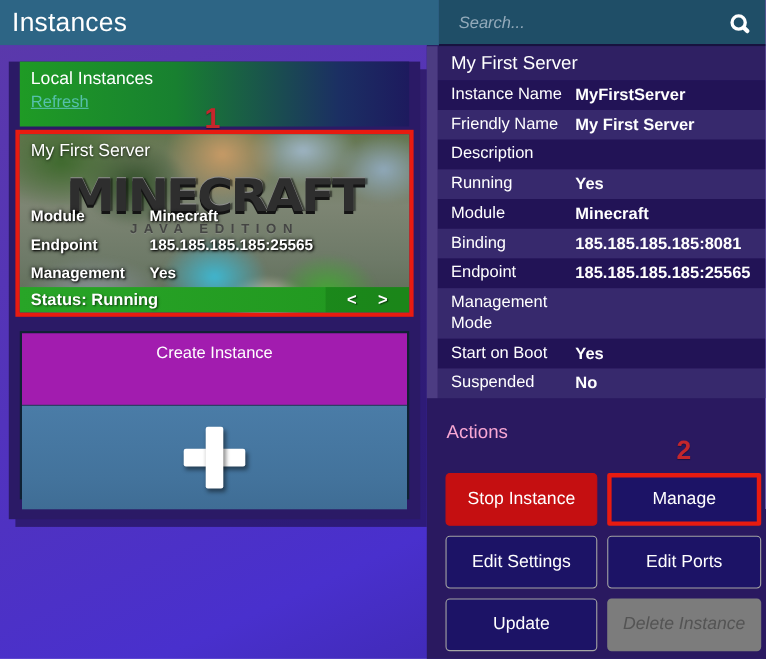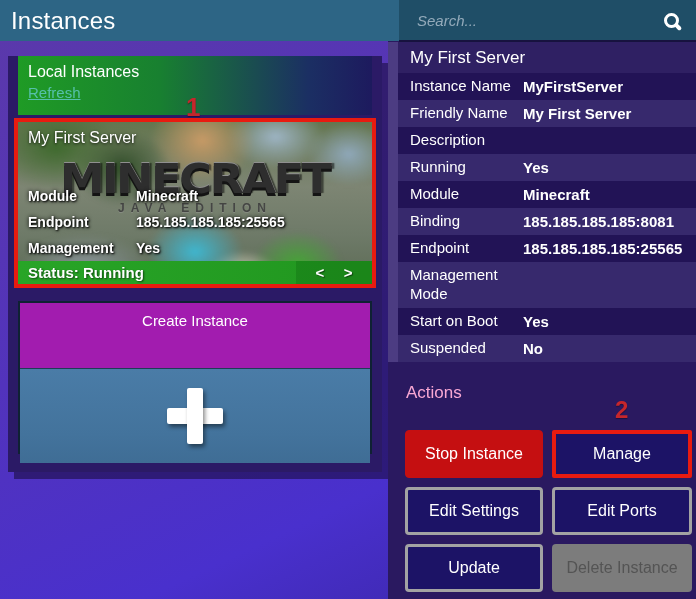--- a/index.html
+++ b/index.html
@@ -165,28 +165,28 @@
     font-size:24px; font-weight:bold; text-shadow:0 1px 1px rgba(0,0,0,.35); z-index:9;
   }
 
   .buttons-grid {
     position:absolute; left:17px; top:430px; width:287px;
     display:grid; grid-template-columns:138px 140px; grid-auto-rows:48px;
     column-gap:9px; row-gap:9px;
   }
   .btn {
     width:100%; height:100%; border-radius:4px; cursor:pointer;
-    background:#1c1366; border:3px solid #a3a3a3; color:#fff; font-size:16px;
+    background:#1c1366; border:1px solid #a3a3a3; color:#fff; font-size:16px;
     font-family:"Liberation Sans","DejaVu Sans",sans-serif;
     display:flex; align-items:center; justify-content:center; text-align:center;
   }
   .btn-danger { background:#c50f11; border:1px solid #c50f11; }
   .btn-annotated { border:4px solid #e81b10; border-radius:2px; }
   .btn-disabled { background:#7c7c7c; border:none; color:#545454;
-    line-height:1.15; cursor:default; }
+    line-height:1.15; cursor:default;font-style:italic; }
 </style>
 </head>
 <body>
 
 <div class="left-header">Instances</div>
 
 <div class="left-panel">
 
   <div class="local-bar">
     <div class="lb-title">Local Instances</div>

